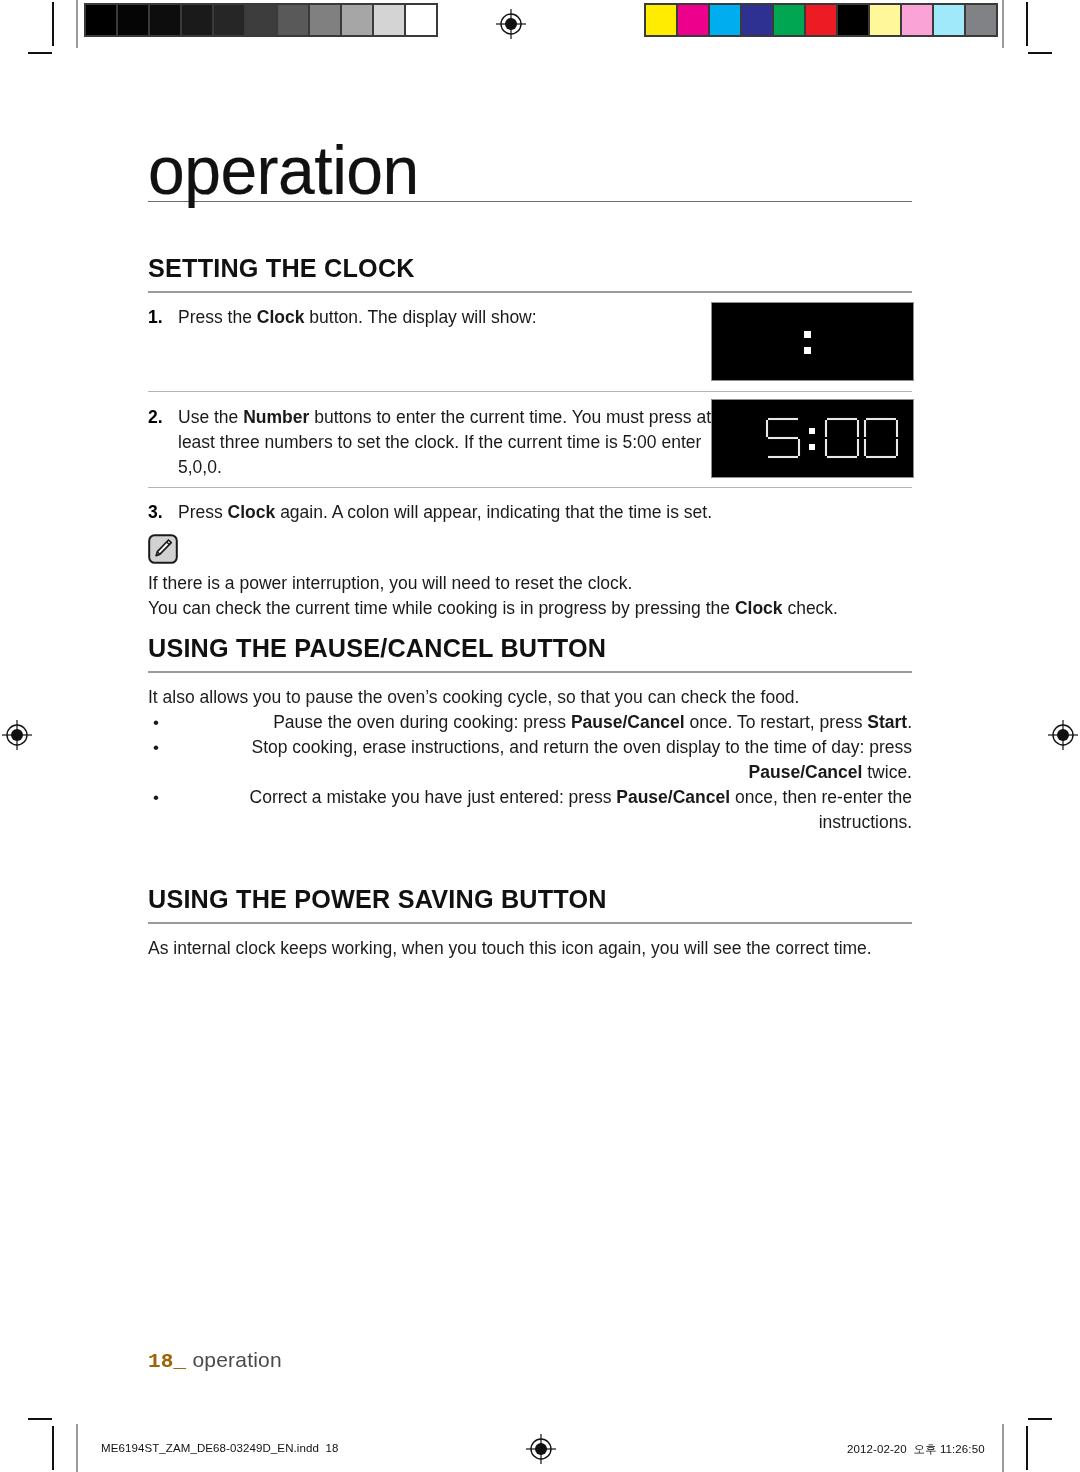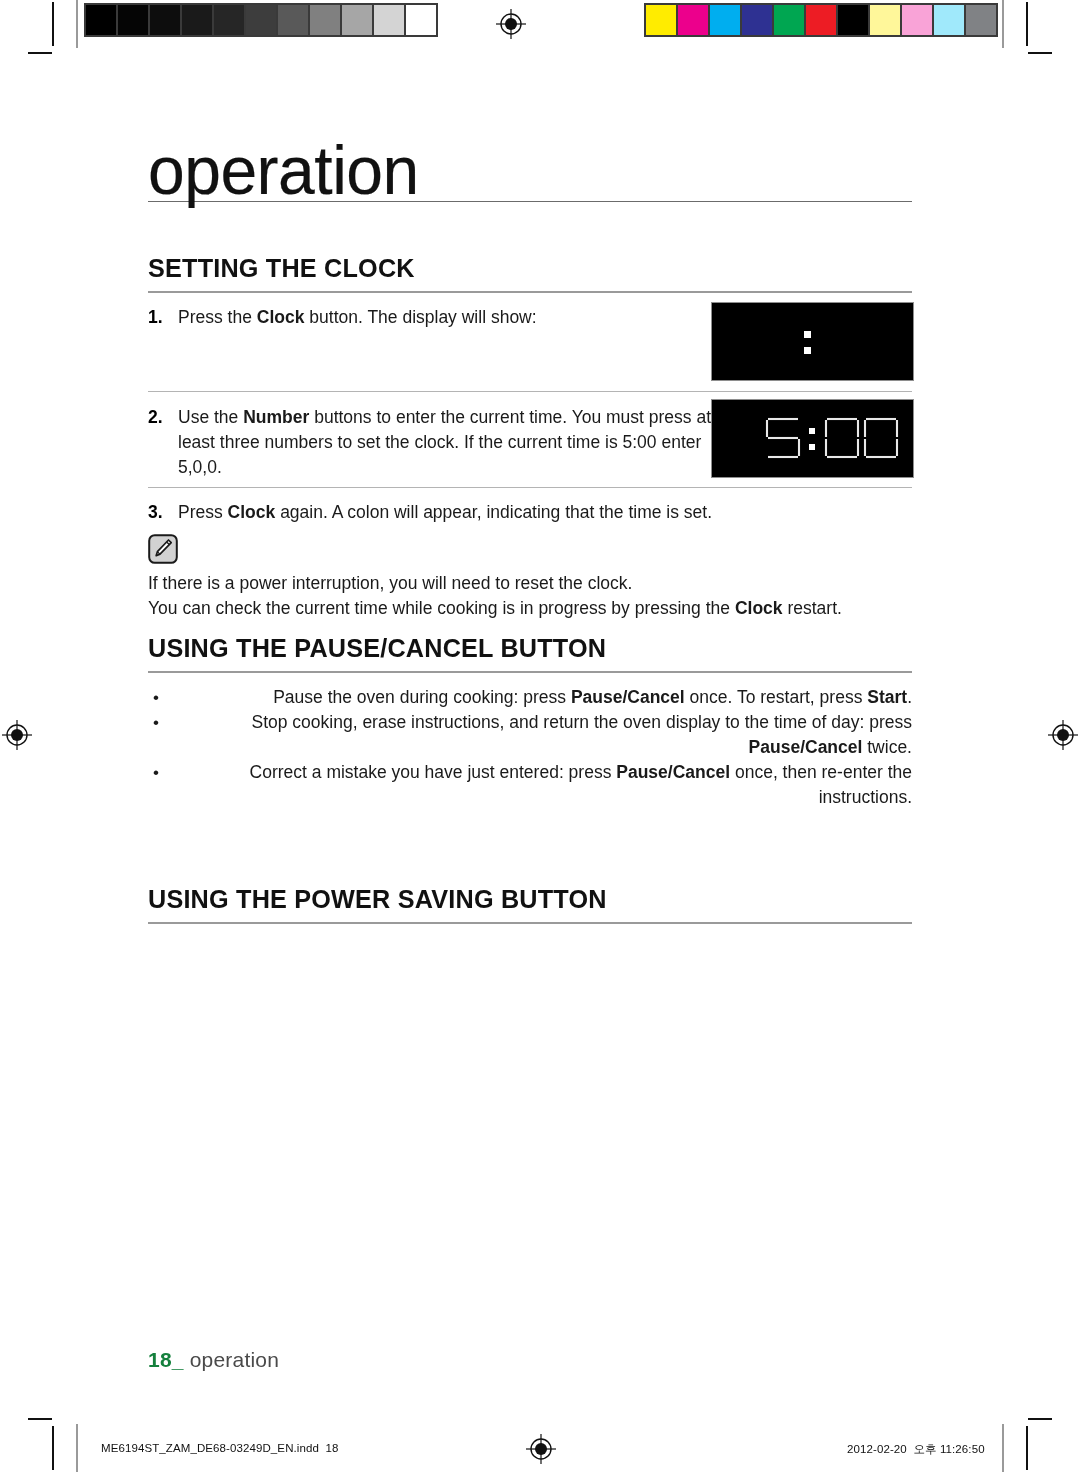--- a/index.html
+++ b/index.html
@@ -168,21 +168,21 @@
 
   
   .folio {
     position: absolute;
     left: 148px;
     top: 1348px;
     font-size: 21px;
     color: #4a4a4a;
     letter-spacing: 0.2px;
   }
-  .folio .pg { font-weight: bold; color: #15803d; }
+  .folio .pg { font-weight: bold; color: #a16207; font-family: Liberation Mono, monospace; }
 
   .print-footer {
     position: absolute;
     font-size: 11.5px;
     color: #111;
     letter-spacing: 0.1px;
     white-space: nowrap;
     font-family: "Liberation Sans", sans-serif;
   }
 </style>
@@ -299,21 +299,21 @@
 
     <div class="note" style="padding-top:6px;">
       <div class="note-icon">
         <svg width="30" height="30" viewBox="0 0 30 30">
           <rect x="1.2" y="1.2" width="27.6" height="27.6" rx="5.5" ry="5.5" fill="#d2d2d2" stroke="#1a1a1a" stroke-width="2"></rect>
           <path d="M20.5 6.0 L23.2 8.6 L12.0 20.2 L8.2 21.6 L9.4 17.7 Z" fill="#ffffff" stroke="#1a1a1a" stroke-width="1.7" stroke-linejoin="round"></path>
           <path d="M18.6 7.9 L21.3 10.5" fill="none" stroke="#1a1a1a" stroke-width="1.4"></path>
           <path d="M9.4 17.7 L12.0 20.2" fill="none" stroke="#1a1a1a" stroke-width="1.2"></path>
         </svg>
       </div>
-      <div class="txt"><span>If there is a power interruption, you will need to reset the clock.</span><br><span>You can check the current time while cooking is in progress by pressing the </span><b>Clock</b><span> restart.</span></div>
+      <div class="txt"><span>If there is a power interruption, you will need to reset the clock.</span><br><span>You can check the current time while cooking is in progress by pressing the </span><b>Clock</b><span> check.</span></div>
     </div>
   </div>
 
   <div class="lcd" style="left:711px; top:302px; width:203px; height:79px;">
     <svg width="201" height="77" viewBox="0 0 201 77">
       <rect x="0" y="0" width="201" height="77" fill="#000000"></rect>
       <rect x="92" y="28" width="7" height="7" fill="#ffffff"></rect>
       <rect x="92" y="44" width="7" height="7" fill="#ffffff"></rect>
     </svg>
   </div>
@@ -350,39 +350,41 @@
 
       <rect x="97" y="28" width="6" height="6" fill="#ffffff"></rect>
       <rect x="97" y="44" width="6" height="6" fill="#ffffff"></rect>
     </svg>
   </div>
 
   <div class="section" style="top:633px;">
     <h2 class="sec-head">USING THE PAUSE/CANCEL BUTTON</h2>
     <div class="sec-rule"></div>
 
+    <div class="body-text"><span>It also allows you to pause the oven’s cooking cycle, so that you can check the food.</span></div>
 
     <div class="bullet">
       <div class="dot">•</div>
       <div class="txt"><span>Pause the oven during cooking: press </span><b>Pause/Cancel</b><span> once. To restart, press </span><b>Start</b><span>.</span></div>
     </div>
     <div class="bullet">
       <div class="dot">•</div>
       <div class="txt"><span>Stop cooking, erase instructions, and return the oven display to the time of day: press </span><b>Pause/Cancel</b><span> twice.</span></div>
     </div>
     <div class="bullet">
       <div class="dot">•</div>
       <div class="txt"><span>Correct a mistake you have just entered: press </span><b>Pause/Cancel</b><span> once, then re-enter the instructions.</span></div>
     </div>
   </div>
 
   <div class="section" style="top:884px;">
     <h2 class="sec-head">USING THE POWER SAVING BUTTON</h2>
     <div class="sec-rule"></div>
 
+    <div class="body-text">As internal clock keeps working, when you touch this icon again, you will see the correct time.</div>
   </div>
 
   <div class="folio">
     <span class="pg">18_</span>
     <span>operation</span>
   </div>
 
 </div>
 
 <div class="print-footer" style="left:101px; top:1442px;">

